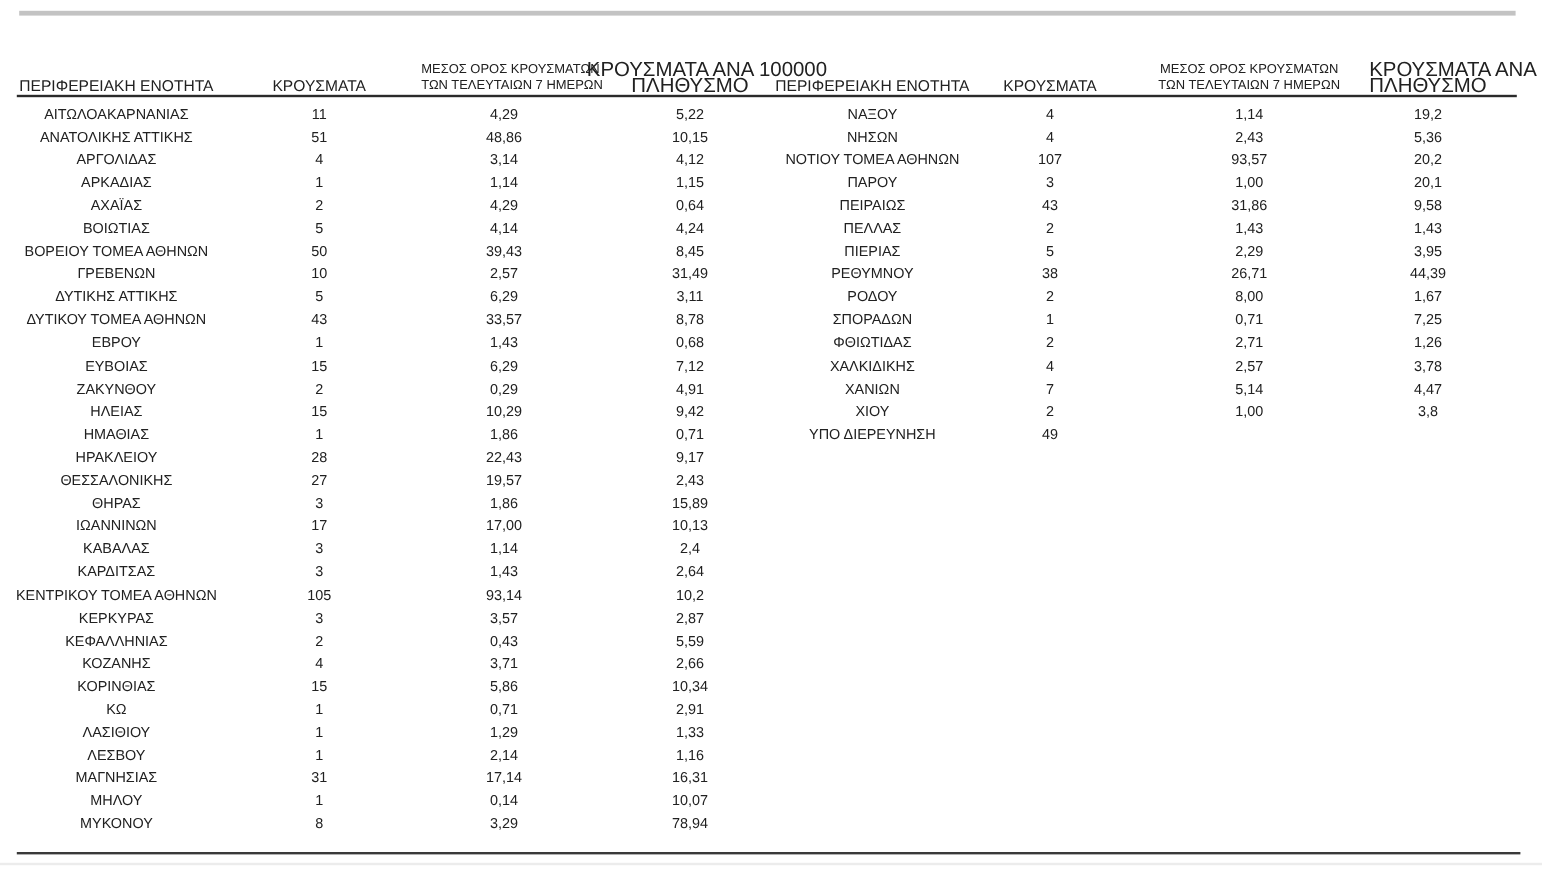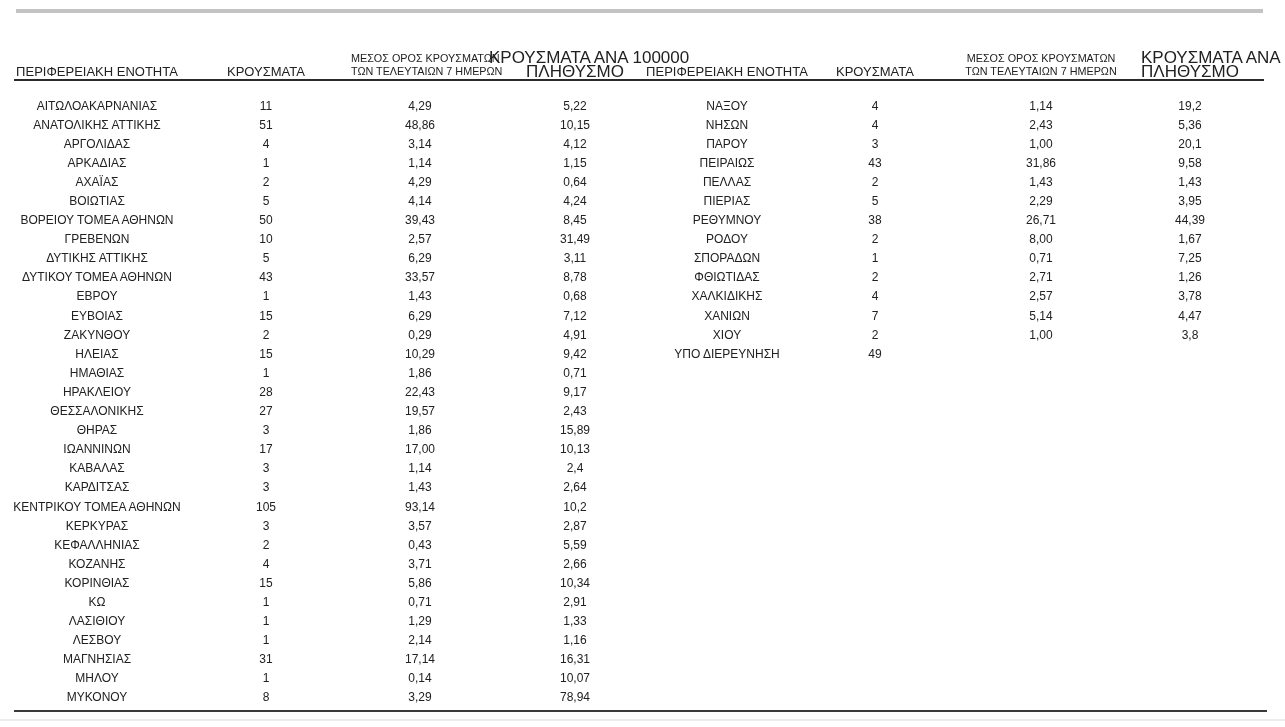--- a/index.html
+++ b/index.html
@@ -22,21 +22,21 @@
   .thead{display:grid;height:33px;align-items:end;}
   #table-left .thead, #table-left .trow{grid-template-columns:168px 170px 138px 172px;}
   #table-right .thead, #table-right .trow{grid-template-columns:164px 132px 200px 98px;}
 
   .th{text-align:center;white-space:nowrap;line-height:13px;padding-bottom:1px;}
   .th-region,.th-cases{font-size:13px;}
   .th-avg7{font-size:10.8px;}
   .th-per100k{font-size:17px;line-height:13.5px;}
   .th .hline{display:block;}
 
-  .tbody{margin-top:17px;}
+  .tbody{margin-top:6px;}
   .trow{display:grid;height:19.1px;align-items:center;}
   .tcell{text-align:center;white-space:nowrap;font-size:12px;line-height:14px;}
   .trow.italic{}
 </style>
 </head>
 <body>
 
 <div class="page">
 
   <div class="top-rule"></div>
@@ -281,20 +281,26 @@
           <div class="tcell tcell-avg7">1,14</div>
           <div class="tcell tcell-per100k">19,2</div>
         </div>
         <div class="trow">
           <div class="tcell tcell-region">ΝΗΣΩΝ</div>
           <div class="tcell tcell-cases">4</div>
           <div class="tcell tcell-avg7">2,43</div>
           <div class="tcell tcell-per100k">5,36</div>
         </div>
         <div class="trow">
+          <div class="tcell tcell-region">ΝΟΤΙΟΥ ΤΟΜΕΑ ΑΘΗΝΩΝ</div>
+          <div class="tcell tcell-cases">107</div>
+          <div class="tcell tcell-avg7">93,57</div>
+          <div class="tcell tcell-per100k">20,2</div>
+        </div>
+        <div class="trow">
           <div class="tcell tcell-region">ΠΑΡΟΥ</div>
           <div class="tcell tcell-cases">3</div>
           <div class="tcell tcell-avg7">1,00</div>
           <div class="tcell tcell-per100k">20,1</div>
         </div>
         <div class="trow">
           <div class="tcell tcell-region">ΠΕΙΡΑΙΩΣ</div>
           <div class="tcell tcell-cases">43</div>
           <div class="tcell tcell-avg7">31,86</div>
           <div class="tcell tcell-per100k">9,58</div>

